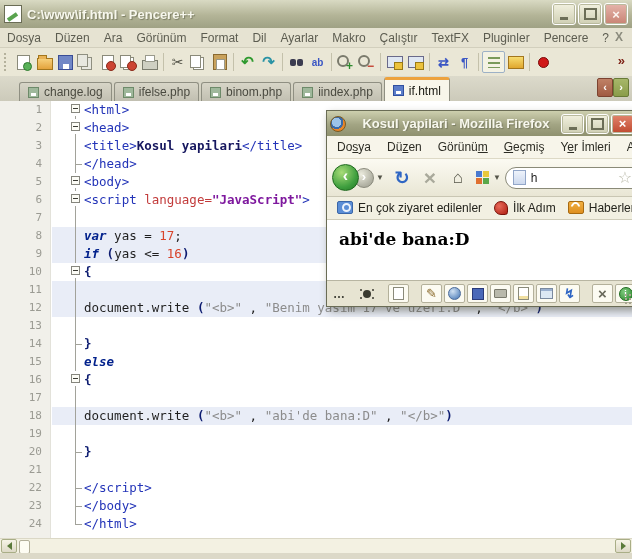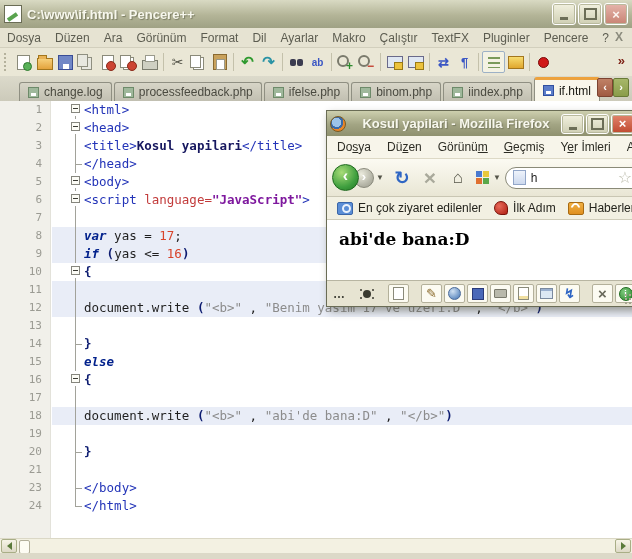--- a/index.html
+++ b/index.html
@@ -143,21 +143,21 @@
     linear-gradient(#4a7ad0,#4a7ad0) 0 0/6px 6px no-repeat,
     linear-gradient(#e8c83a,#e8c83a) 7px 0/6px 6px no-repeat,
     linear-gradient(#e07030,#e07030) 0 7px/6px 6px no-repeat,
     linear-gradient(#5aa84a,#5aa84a) 7px 7px/6px 6px no-repeat;}
   .urlbar{flex:1;height:22px;background:#fff;border:1px solid #8a8a78;border-radius:11px 0 0 11px;
     display:flex;align-items:center;padding:0 4px 0 7px;gap:5px;min-width:0;box-sizing:border-box;}
   .upage{width:11px;height:13px;background:linear-gradient(#eef3fb,#cdd9ee);border:1px solid #92a6c8;flex:0 0 auto;}
   .utext{font-size:12px;color:#222;flex:1;overflow:hidden;}
   .ustar::before{content:"☆";color:#b9b9a9;font-size:16px;line-height:1;}
   .fbookmarks{height:22px;background:#f2f0e2;border-bottom:1px solid #cfccb9;display:flex;align-items:center;padding-left:4px;white-space:nowrap;overflow:hidden;}
-  .bm{display:inline-flex;align-items:flex-end;gap:5px;padding:2px 6px;font-size:12px;color:#23231c;}
+  .bm{display:inline-flex;align-items:flex-start;gap:5px;padding:2px 6px;font-size:12px;color:#23231c;}
   .bmi{flex:0 0 auto;position:relative;}
   .bi-most-visited{width:14px;height:11px;background:#5b8ed6;border:1px solid #3a66a8;border-radius:2px;}
   .bi-most-visited::after{content:"";position:absolute;right:1px;top:1px;width:5px;height:5px;border:2px solid #eaf2fc;border-radius:50%;}
   .bi-getting-started{width:12px;height:12px;border-radius:50% 50% 20% 50%;background:radial-gradient(circle at 35% 35%,#e86a5a,#b01f12);border:1px solid #7a120a;}
   .bi-news-feed{width:14px;height:11px;background:linear-gradient(#f0b042,#df8f1f);border:1px solid #a86a10;border-radius:2px;}
   .bi-news-feed::after{content:"";position:absolute;left:2px;bottom:2px;width:5px;height:5px;border:2px solid #fff;border-radius:50%;border-top-color:transparent;border-left-color:transparent;transform:rotate(225deg);}
   .fcontent{height:60px;background:#fff;padding:9px 12px;box-sizing:border-box;
     font-family:"DejaVu Serif",serif;font-weight:bold;font-size:17px;color:#000;}
   .fstatus{height:25px;background:#e7e4d2;border-top:1px solid #b8b5a2;display:flex;align-items:center;gap:2px;padding:0 6px;position:relative;}
   .sellipsis{font-weight:bold;font-size:12px;color:#44443a;margin-right:10px;}
@@ -301,24 +301,20 @@
       <span class="tboverflow">»</span>
     </div>
 
     <div class="tabbar" id="npp-tabs">
         <div class="tab">
           <span class="floppy"></span>
           <span class="tlabel">change.log</span>
         </div>
         <div class="tab">
           <span class="floppy"></span>
-          <span class="tlabel">processfeedback.php</span>
-        </div>
-        <div class="tab">
-          <span class="floppy"></span>
           <span class="tlabel">ifelse.php</span>
         </div>
         <div class="tab">
           <span class="floppy"></span>
           <span class="tlabel">binom.php</span>
         </div>
         <div class="tab">
           <span class="floppy"></span>
           <span class="tlabel">iindex.php</span>
         </div>
@@ -428,20 +424,25 @@
         </div>
         <div class="cl">
           <span class="ln">20</span>
           <span class="fold f-end"></span>
           <span class="code"><span class="tk-br">}</span></span>
         </div>
         <div class="cl">
           <span class="ln">21</span>
           <span class="fold f-line"></span>
           <span class="code"></span>
+        </div>
+        <div class="cl">
+          <span class="ln">22</span>
+          <span class="fold f-end"></span>
+          <span class="code"><span class="tk-tag">&lt;/script&gt;</span></span>
         </div>
         <div class="cl">
           <span class="ln">23</span>
           <span class="fold f-end"></span>
           <span class="code"><span class="tk-tag">&lt;/body&gt;</span></span>
         </div>
         <div class="cl">
           <span class="ln">24</span>
           <span class="fold f-last"></span>
           <span class="code"><span class="tk-tag">&lt;/html&gt;</span></span>

